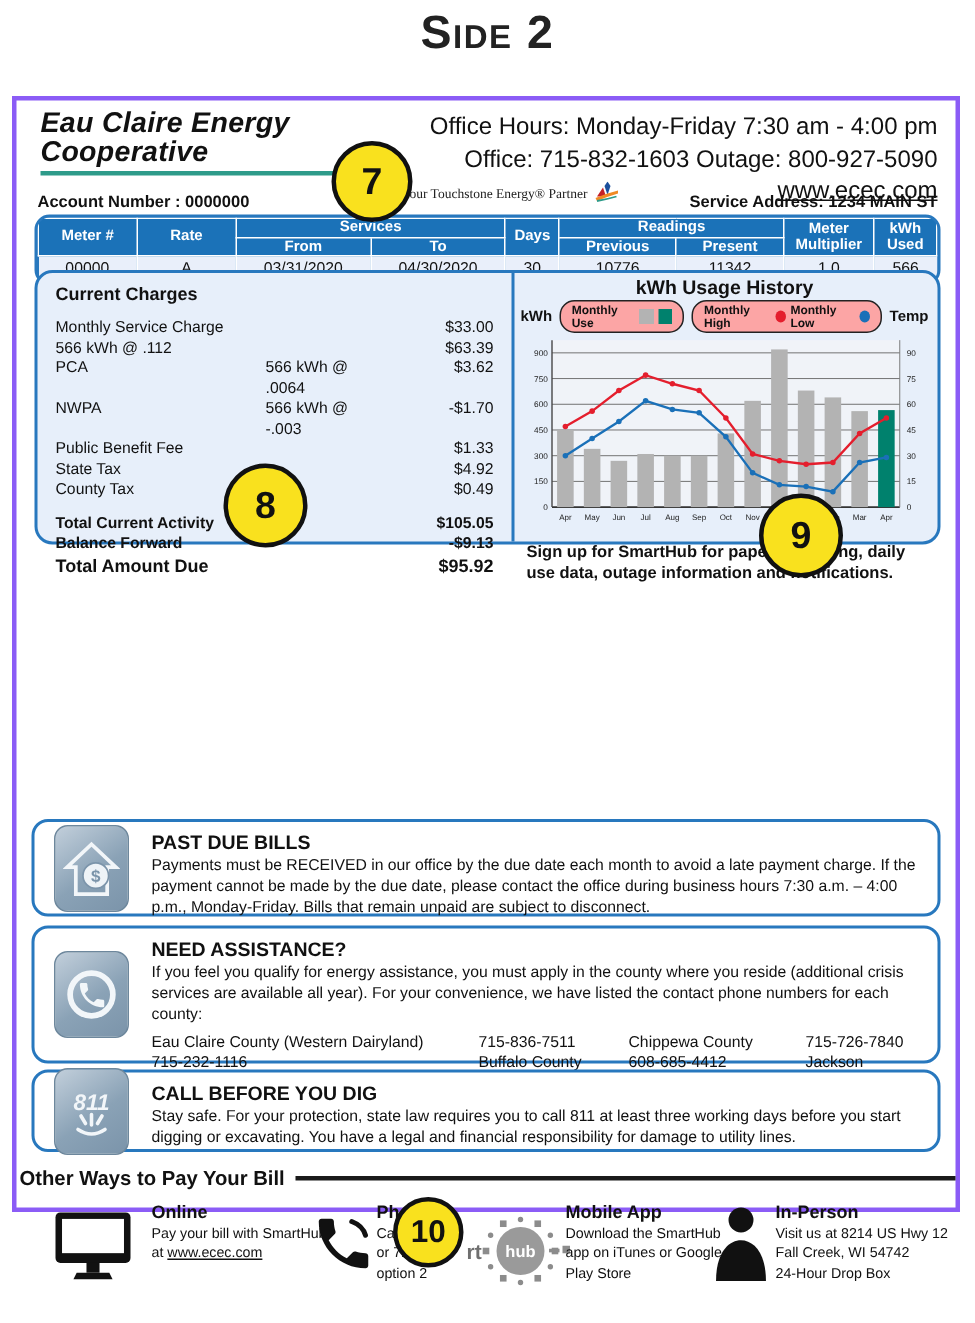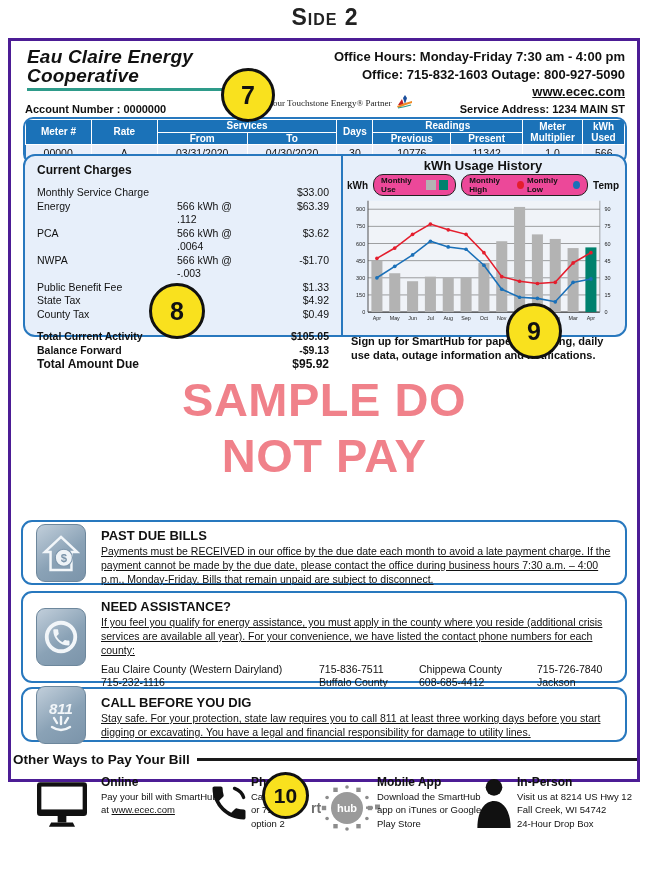--- a/index.html
+++ b/index.html
@@ -3,32 +3,32 @@
 <meta charset="utf-8">
 <style>
   * { box-sizing: border-box; margin: 0; padding: 0; }
   html,body { width:650px; height:882px; }
   body {
     font-family: "Liberation Sans", sans-serif;
     background:#fff; color:#111; position:relative; overflow:hidden;
   }
   .side-title {
     position:absolute; top:4px; left:0; width:100%; text-align:center;
-    font-size:23px; font-weight:bold; font-variant:small-caps; letter-spacing:1px; color:#222;
+    font-size:31px; font-weight:bold; font-variant:small-caps; letter-spacing:1px; color:#222;
   }
   .frame {
-    position:absolute; left:8px; top:38px; width:632px; height:744px;
-    border:3px solid #4c1d95; background:#fff;
+    position:absolute; left:8px; top:64px; width:632px; height:744px;
+    border:3px solid #8b5cf6; background:#fff;
   }
   
   .hdr { position:absolute; top:7px; left:16px; right:12px; height:56px; }
   .logo-name { font-size:19px; font-weight:bold; font-style:italic; line-height:0.98; letter-spacing:0.2px; }
   .logo-rule { width:205px; height:3px; background:#2e9b8a; margin:3px 0 4px 0; }
   .tagline { font-family:"Liberation Serif", serif; font-size:9px; color:#222; padding-left:28px; display:flex; align-items:center; gap:4px;justify-content:center;}
-  .hdr-right { position:absolute; right:0; top:0; text-align:right; font-size:13px; line-height:1.35;font-weight:bold; }
+  .hdr-right { position:absolute; right:0; top:0; text-align:right; font-size:16px; line-height:1.35; }
   
   .acct-row { position:absolute; top:62px; left:14px; right:12px; display:flex; justify-content:space-between; font-size:11px; font-weight:bold; }
   
   .usage-wrap { position:absolute; top:76px; left:12px; right:10px; border:2px solid #2878be; border-radius:10px; overflow:hidden; background:#2878be; }
   table.usage { width:100%; border-collapse:collapse; }
   table.usage th { background:#1b72b8; color:#fff; font-size:10px; font-weight:bold; border:1px solid #fff; padding:0; line-height:11.5px; }
   table.usage td { background:#e9effa; font-size:10.5px; text-align:center; padding:2px 0 3px 0; border-left:1px solid #fff; }
   table.usage td:first-child { border-left:none; }
   
   .main-box { position:absolute; top:113px; left:12px; right:10px; height:183px;
@@ -39,37 +39,37 @@
   .charge-row .lbl { width:140px; }
   .charge-row .det { flex:1; }
   .charge-row .amt { width:75px; text-align:right; }
   .charge-row.total { font-weight:bold;gap:28px; }
   .charge-row.grand { font-weight:bold; font-size:12px; line-height:15px; }
   .totals-gap { height:9px; }
   .chart-col { flex:1; padding:2px 4px 0 2px; position:relative; }
   .chart-title { text-align:center; font-size:13px; font-weight:bold; }
   .legend-row { display:flex; align-items:center; gap:5px; padding:1px 2px 2px 2px; }
   .axis-head { font-size:10px; font-weight:bold; }
-  .legend-pill { display:flex; align-items:center; gap:3px; border:1.4px solid #222; border-radius:10px; padding:1px 7px; font-size:8px; font-weight:bold; background:#ec4899; }
+  .legend-pill { display:flex; align-items:center; gap:3px; border:1.4px solid #222; border-radius:10px; padding:1px 7px; font-size:8px; font-weight:bold; background:#fca5a5; }
   .sw { width:11px; height:10px; display:inline-block; }
   .dot { width:8px; height:8px; border-radius:50%; display:inline-block; }
   .pill-row { position:relative; height:17px; }
   .year-pill { position:absolute; top:0; border:1.4px solid #222; border-radius:9px; background:#fff; font-size:9.5px; padding:0px 11px 1px 11px; }
   .smarthub-note { font-size:11px; font-weight:bold; line-height:1.3; padding:3px 8px 0 6px; }
   
   .watermark { position:absolute; top:331px; left:0; width:100%; text-align:center;
     font-size:47px; font-weight:bold; color:#f0818a; line-height:1.2; white-space:pre-line; letter-spacing:0.5px; }
   
   .info-box { position:absolute; left:10px; right:10px; border:2.5px solid #2878be; border-radius:11px; background:#fff; padding:6px 14px 4px 78px; }
   .ib-tile { position:absolute; left:13px; top:50%; transform:translateY(-50%); width:50px; height:58px;
     border-radius:9px; border:1px solid #6d879c;
     background:linear-gradient(145deg,#c2cfdb 0%,#8aa2b6 55%,#7b94aa 100%);
     display:flex; align-items:center; justify-content:center; }
   .ib-title { font-size:13px; font-weight:bold; margin-bottom:2px; }
-  .ib-body { font-size:10.5px; line-height:1.33;text-decoration:underline; }
+  .ib-body { font-size:10.5px; line-height:1.33; }
   .contacts { display:grid; grid-template-columns:218px 100px 118px auto; font-size:10.5px; line-height:13.5px; margin-top:5px; }
   #box-past-due { top:479px; height:65px; }
   #box-assist  { top:550px; height:92px; }
   #box-dig     { top:646px; height:55px; }
   
   .ow-head { position:absolute; top:711px; left:2px; right:0; display:flex; align-items:center;justify-content:center; }
   .ow-title { font-size:13.5px; font-weight:bold; white-space:nowrap; }
   .ow-line { flex:1; height:2.5px; background:#1a1a1a; margin-left:7px; }
   .ow-items { position:absolute; top:729px; left:0; right:0; height:95px; }
   .ow-text { position:absolute; }
@@ -179,21 +179,20 @@
   <div class="main-box">
     <div class="charges">
       <div class="charges-title">Current Charges</div>
       <div id="charges-rows">
           <div class="charge-row">
             <span class="lbl">Monthly Service Charge</span>
             <span class="det"></span>
             <span class="amt">$33.00</span>
           </div>
           <div class="charge-row">
-            <span class="lbl">Energy</span>
             <span class="det">566 kWh  @ .112</span>
             <span class="amt">$63.39</span>
           </div>
           <div class="charge-row">
             <span class="lbl">PCA</span>
             <span class="det">566 kWh  @ .0064</span>
             <span class="amt">$3.62</span>
           </div>
           <div class="charge-row">
             <span class="lbl">NWPA</span>
@@ -327,22 +326,20 @@
             <text x="189.76923076923075" y="133" text-anchor="middle" font-size="5.8" fill="#222">Dec</text>
             <text x="209.15384615384613" y="133" text-anchor="middle" font-size="5.8" fill="#222">Jan</text>
             <text x="228.53846153846152" y="133" text-anchor="middle" font-size="5.8" fill="#222">Feb</text>
             <text x="247.9230769230769" y="133" text-anchor="middle" font-size="5.8" fill="#222">Mar</text>
             <text x="267.30769230769226" y="133" text-anchor="middle" font-size="5.8" fill="#222">Apr</text>
           </svg></div>
       <div class="smarthub-note">Sign up for SmartHub for paperless billing, daily use data, outage information and notifications.</div>
     </div>
   </div>
 
-  <div class="watermark">SAMPLE DO
-NOT PAY</div>
 
   <div class="info-box" id="box-past-due">
     <div class="ib-tile">
       <svg width="38" height="42" viewBox="0 0 40 44">
         <path d="M20 5 L37 21 H31 V40 H9 V21 H3 Z" fill="none" stroke="#f2f6f9" stroke-width="2.6"></path>
         <circle cx="23" cy="27" r="9" fill="#eef3f7" stroke="#7b94aa" stroke-width="1.2"></circle>
         <text x="23" y="31.5" text-anchor="middle" font-size="12" font-weight="bold" fill="#7b94aa">$</text>
       </svg>
     </div>
     <div class="ib-title">PAST DUE BILLS</div>

